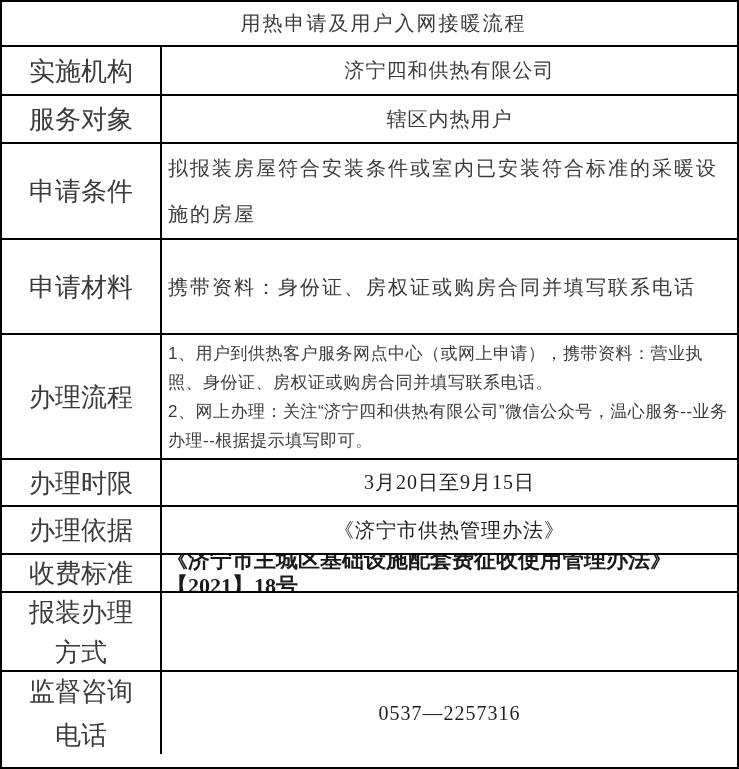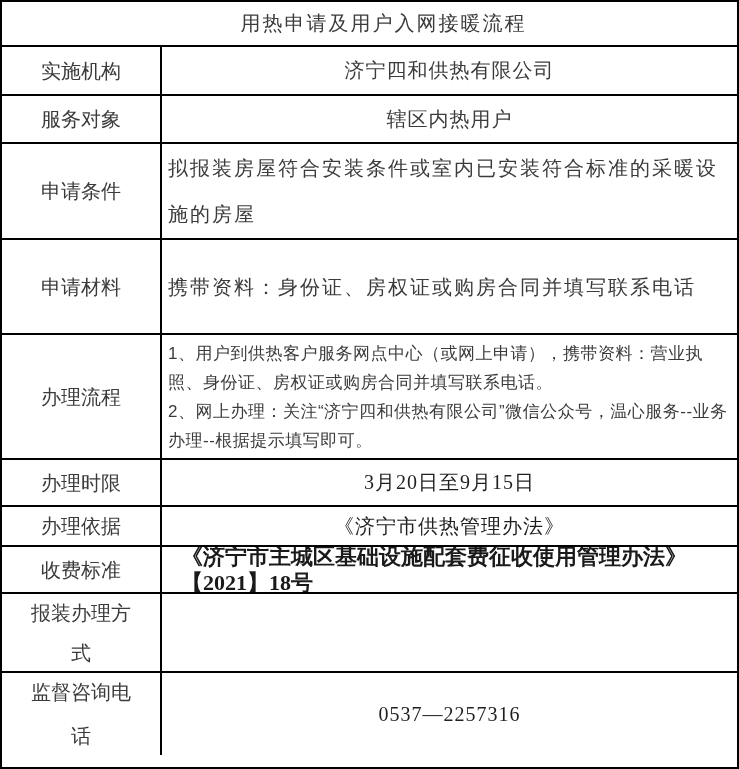--- a/index.html
+++ b/index.html
@@ -29,21 +29,21 @@
   }
 
   .label-cell {
     width: 160px;
     flex: 0 0 160px;
     border-right: 2px solid #000000;
     display: flex;
     align-items: center;
     justify-content: center;
     text-align: center;
-    font-size: 20px;
+    font-size: 26px;
     line-height: 40px;
     padding: 0 24px;
     color: #3b3b3b;
   }
 
   .content-cell {
     flex: 1 1 auto;
     display: flex;
     flex-direction: column;
     justify-content: center;
@@ -52,22 +52,22 @@
   .content-cell.center { align-items: center; text-align: center; }
   .content-cell.left   { align-items: flex-start; text-align: left; padding: 0 6px; }
 
   
   .h-agency   { height: 49px; }
   .h-target   { height: 48px; }
   .h-cond     { height: 96px; }
   .h-mat      { height: 95px; }
   .h-proc     { height: 125px; }
   .h-time     { height: 47px; }
-  .h-basis    { height: 40px; justify-content: space-between; }
-  .h-fee      { height: 47px; gap: 15px; }
+  .h-basis    { height: 48px; justify-content: space-between; }
+  .h-fee      { height: 38px; }
   .h-method   { height: 79px; }
   .h-phone    { height: 84px; }
 
   .t-sans20 { font-size: 20px; letter-spacing: 1px; color: #3b3b3b; }
   .t-wrap46 { font-size: 20px; line-height: 46px; letter-spacing: 2px; color: #3b3b3b; }
   .t-proc p { font-size: 17px; line-height: 29px; letter-spacing: 0.5px; color: #3b3b3b; }
   .t-serif  { font-family: "Liberation Serif", serif; font-size: 20px; letter-spacing: 1px; color: #1f1f1f; }
   .t-fee {
     font-family: "Liberation Serif", serif;
     font-size: 22px;

